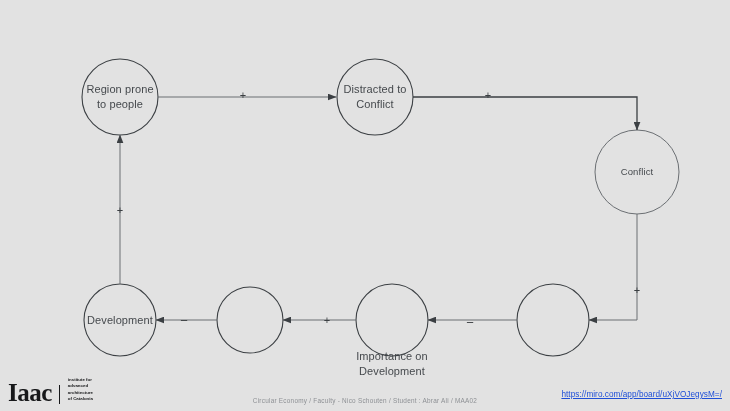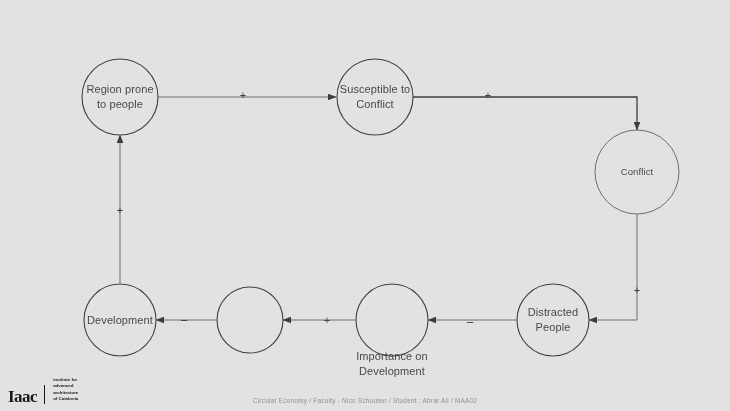--- a/index.html
+++ b/index.html
@@ -69,21 +69,21 @@
     position: absolute;
     left: 8px;
     bottom: 6px;
     display: flex;
     align-items: flex-end;
     gap: 5px;
   }
   #logo-mark {
     font-family: "Liberation Serif", serif;
     font-weight: bold;
-    font-size: 17px;
+    font-size: 25px;
     line-height: 0.95;
     color: #17181a;
     letter-spacing: -0.5px;
     text-align: center;
   }
   #logo-divider {
     width: 1px;
     height: 19px;
     background: #17181a;
     margin: 0 3px 1px 2px;
@@ -157,32 +157,28 @@
       <line x1="120" y1="284" x2="120" y2="135" stroke="#6b6f73" stroke-width="1" marker-end="url(#arrowhead)"></line>
     </svg>
   </div>
 
   <div class="node-label" style="left:120px; top:97px;">
     <div>Region prone</div>
     <div>to people</div>
   </div>
 
   <div class="node-label" style="left:375px; top:97px;">
-    <div>Susceptible to</div>
+    <div>Distracted to</div>
     <div>Conflict</div>
   </div>
 
   <div class="node-label big" style="left:637px; top:172px;">
     <div>Conflict</div>
   </div>
 
-  <div class="node-label" style="left:553px; top:320px;">
-    <div>Distracted</div>
-    <div>People</div>
-  </div>
 
   <div class="node-label" style="left:392px; top:320px;margin-top:44px;">
     <div>Importance on</div>
     <div>Development</div>
   </div>
 
 
   <div class="node-label" style="left:120px; top:320px;">
     <div>Development</div>
   </div>
@@ -203,15 +199,16 @@
       <span id="logo-sub">
         <span>institute for</span><br>
         <span>advanced</span><br>
         <span>architecture</span><br>
         <span>of Catalonia</span>
       </span>
     </div>
 
     <div id="credit">Circular Economy /  Faculty - Nico Schouten  / Student : Abrar Ali / MAA02</div>
 
+    <a id="board-link" href="#">https://miro.com/app/board/uXjVOJegysM=/</a>
   </div>
 
 </div>
 
 </body></html>

